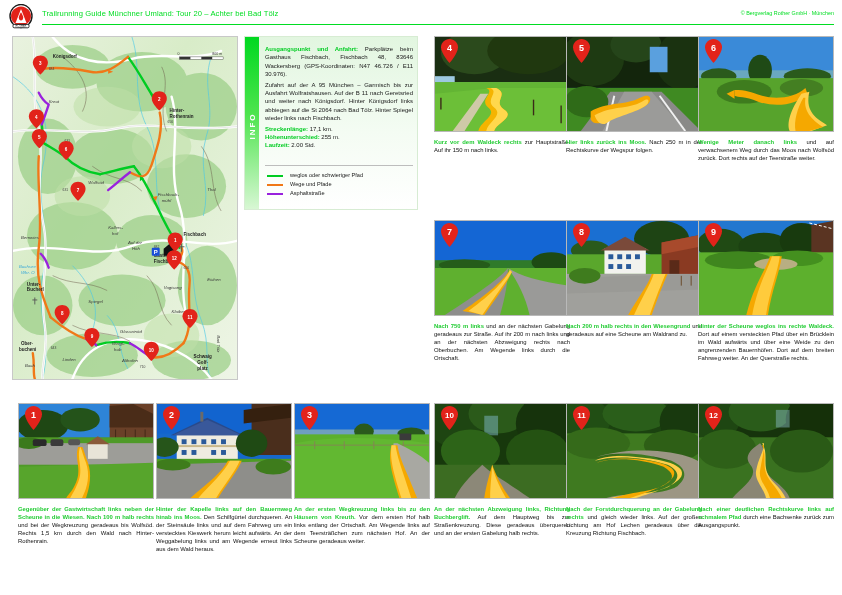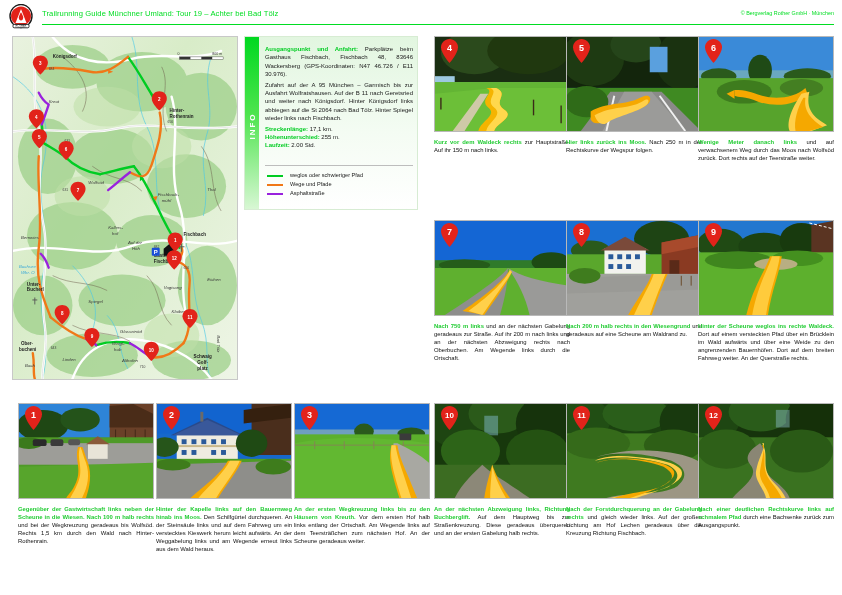--- a/index.html
+++ b/index.html
@@ -99,21 +99,21 @@
     <div class="logo">
       <svg viewBox="0 0 26 26" width="26" height="26">
         <ellipse cx="13" cy="12" rx="11" ry="11.5" fill="#ffffff" stroke="#1a1a1a" stroke-width="1.4"></ellipse>
         <path d="M13 2.5 C19 3 23 7 23 12 C23 17.5 18.6 21.5 13 21.5 C7.4 21.5 3 17.5 3 12 C3 7 7 3 13 2.5 Z" fill="#e2231a"></path>
         <path d="M13 5 L18.5 19 L7.5 19 Z" fill="#ffffff"></path>
         <path d="M13 8.2 C14.3 10.5 15.2 12.2 15.2 13.6 C15.2 15.4 14.2 16.6 13 16.6 C11.8 16.6 10.8 15.4 10.8 13.6 C10.8 12.2 11.7 10.5 13 8.2 Z" fill="#e2231a"></path>
         <rect x="5" y="20.4" width="16" height="3.4" rx="1.2" fill="#ffffff" stroke="#1a1a1a" stroke-width="0.9"></rect>
         <text x="13" y="23" font-size="2.6" text-anchor="middle" fill="#1a1a1a" font-family="Liberation Sans, sans-serif">ROTHER</text>
       </svg>
     </div>
-    <div class="header-title">Trailrunning Guide Münchner Umland: Tour 19 – Achter bei Bad Tölz</div>
+    <div class="header-title">Trailrunning Guide Münchner Umland: Tour 20 – Achter bei Bad Tölz</div>
     <div class="header-copy">© Bergverlag Rother GmbH · München</div>
     <div class="header-rule"></div>
   </div>
 
   <div class="map-wrap">
     <svg class="map-svg" viewBox="0 0 226 344" preserveAspectRatio="none">
       <defs>
         <linearGradient id="terr" x1="0" y1="0" x2="1" y2="1">
           <stop offset="0%" stop-color="#e9f2df"></stop>
           <stop offset="40%" stop-color="#d8ecc8"></stop>

